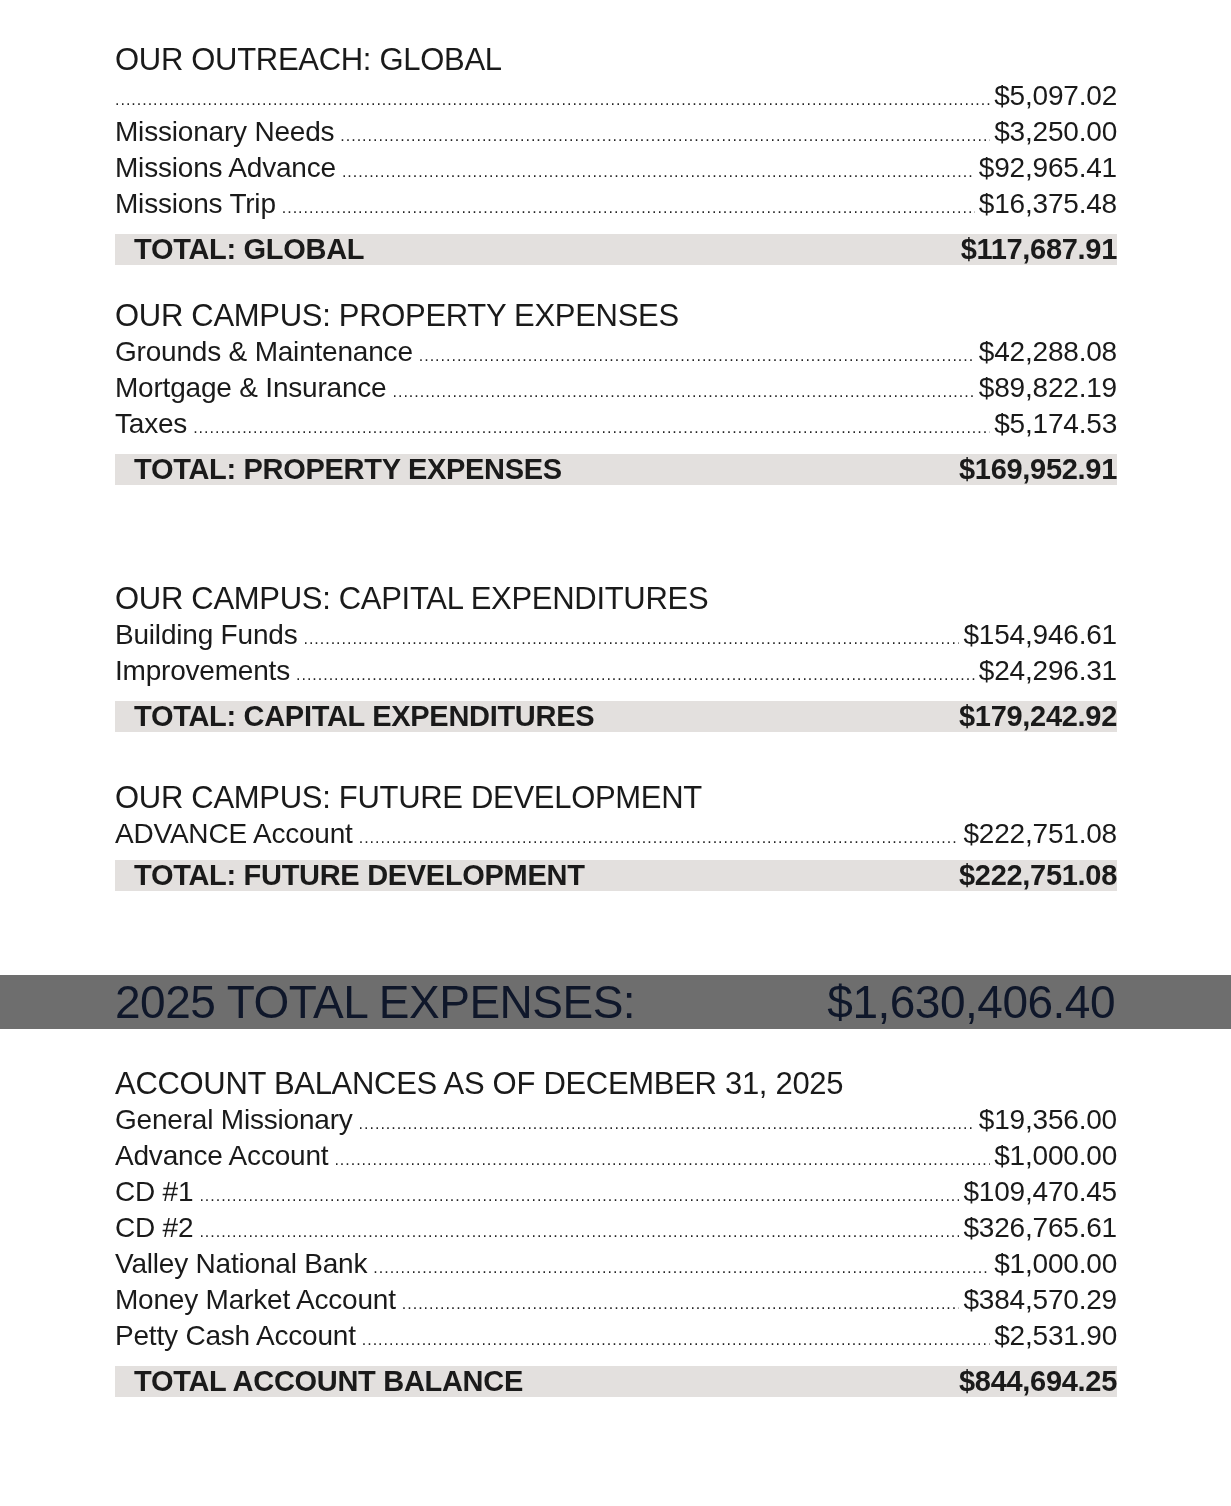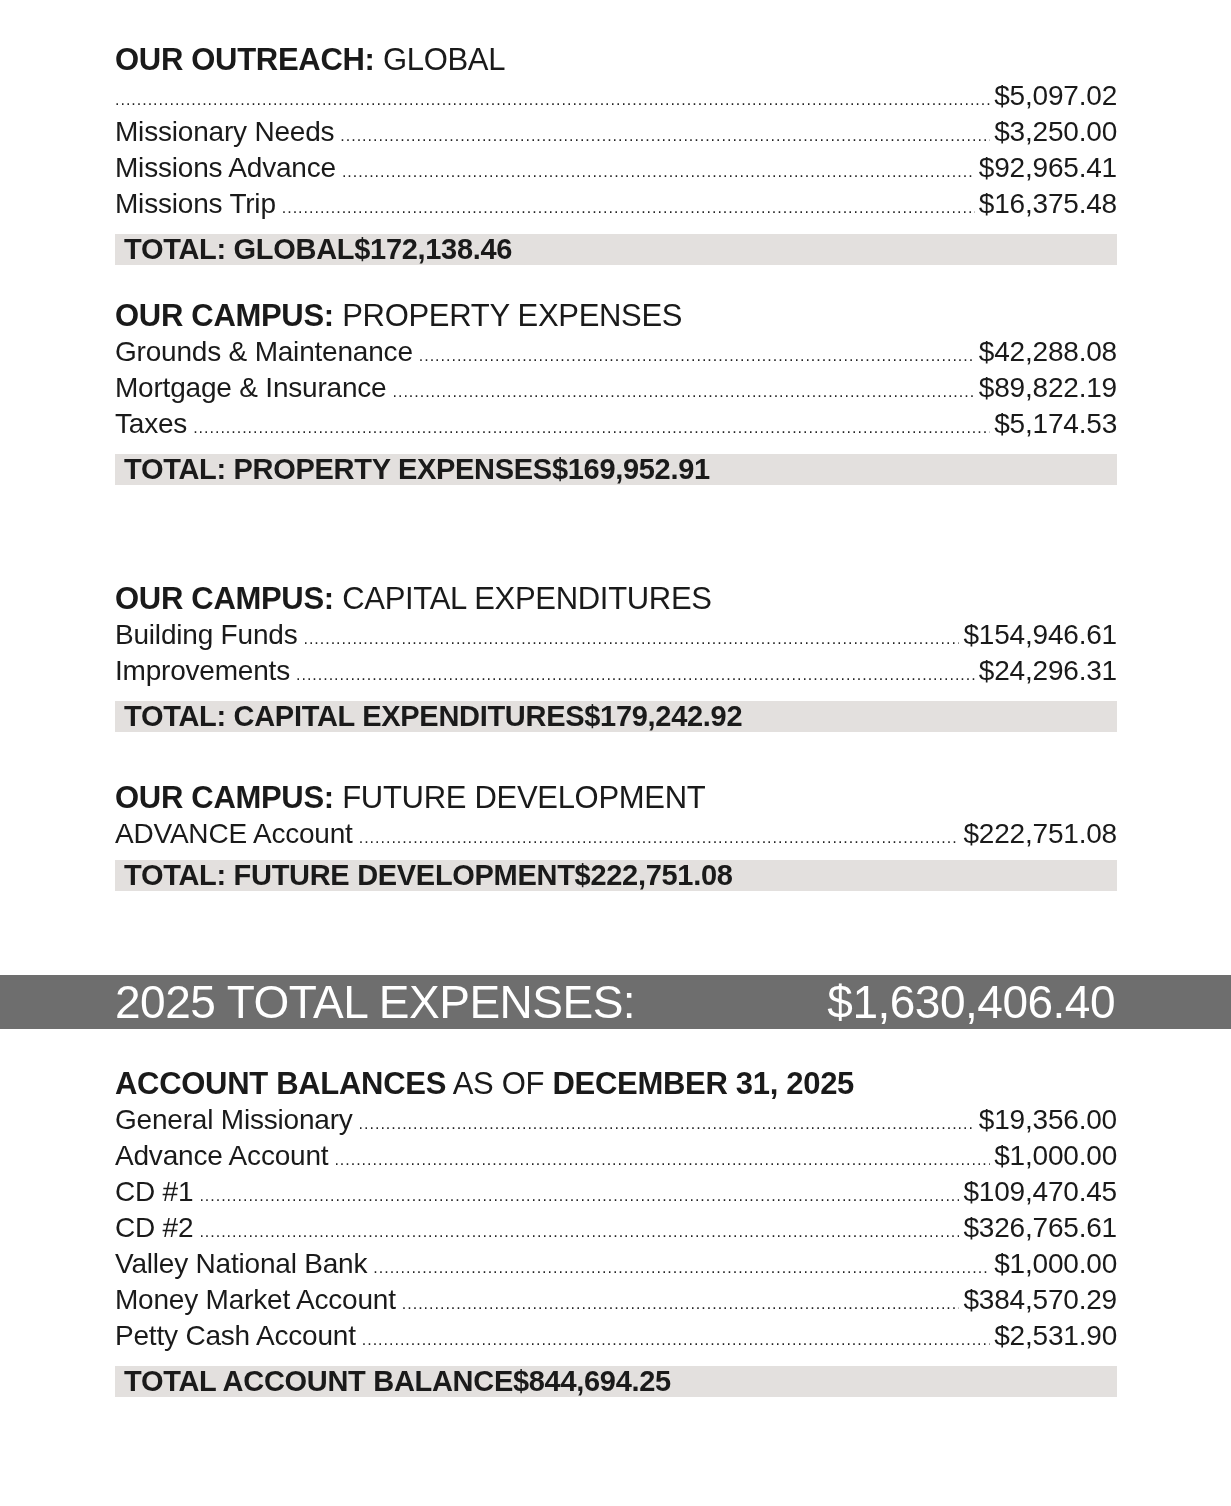--- a/index.html
+++ b/index.html
@@ -1,30 +1,30 @@
 <!DOCTYPE html>
 <html><head>
 <meta charset="utf-8">
 <style>
   html, body { margin: 0; padding: 0; background: #ffffff; }
   body { width: 1231px; height: 1506px; position: relative; overflow: hidden;
          font-family: "Liberation Sans", sans-serif; color: #1a1a1a; }
   .sec { position: absolute; left: 115px; width: 1002px; }
   .sec-title { font-size: 31px; font-weight: 400; line-height: 36px; height: 36px; white-space: nowrap; letter-spacing: -0.3px; }
-  .sec-title b { font-weight: 700; }
+  .sec-title b { font-weight: 400; }
   .row { display: flex; align-items: baseline; font-size: 28px; line-height: 36px; height: 36px; font-weight: 400; letter-spacing: -0.2px; }
   .row .label { white-space: nowrap; padding-right: 6px; }
   .row .dots { flex: 1; overflow: hidden; white-space: nowrap; font-size: 16px; letter-spacing: 1px; color: #222; }
   .row .dots::before { content: "..........................................................................................................................................................................................................................................................................................................................................................................................."; }
   .row .amount { white-space: nowrap; padding-left: 4px; }
-  .total { margin-top: 12px; background: #e3e0de; height: 31px; display: flex; align-items: center;
-           font-size: 29px; font-weight: 700; padding-left: 9px; letter-spacing: -0.3px; }
+  .total { margin-top: 12px; background: #e3e0de; height: 31px; display: flex; justify-content: space-between; align-items: center;
+           font-size: 29px; font-weight: 700; padding-left: 19px; letter-spacing: -0.3px; }
   .total .tl { white-space: nowrap; }
   .total .tv { white-space: nowrap; }
-  .grand { position: absolute; left: 0; top: 975px; width: 1231px; height: 54px; background: #6e6e6e; color: #ffffff; }
+  .grand { position: absolute; left: 0; top: 975px; width: 1231px; height: 54px; background: #6e6e6e; color: #0f172a; }
   .grand .gl { position: absolute; left: 115px; top: 2px; font-size: 46px; line-height: 50px; white-space: nowrap; letter-spacing: -0.5px; }
   .grand .gv { position: absolute; right: 116px; top: 2px; font-size: 46px; line-height: 50px; white-space: nowrap; letter-spacing: -0.5px; }
 </style>
 </head>
 <body>
 
 <div class="sec" style="top:42px;">
   <div class="sec-title"><b>OUR OUTREACH:</b><span> GLOBAL</span></div>
   <div class="row">
       <span class="dots"></span>
@@ -40,21 +40,21 @@
       <span class="dots"></span>
       <span class="amount">$92,965.41</span>
     </div>
   <div class="row">
       <span class="label">Missions Trip</span>
       <span class="dots"></span>
       <span class="amount">$16,375.48</span>
     </div>
   <div class="total">
       <span class="tl">TOTAL: GLOBAL</span>
-      <span class="tv">$172,138.46</span>
+      <span class="tv">$117,687.91</span>
     </div>
 </div>
 
 <div class="sec" style="top:298px;">
   <div class="sec-title"><b>OUR CAMPUS:</b><span> PROPERTY EXPENSES</span></div>
   <div class="row">
       <span class="label">Grounds &amp; Maintenance</span>
       <span class="dots"></span>
       <span class="amount">$42,288.08</span>
     </div>

